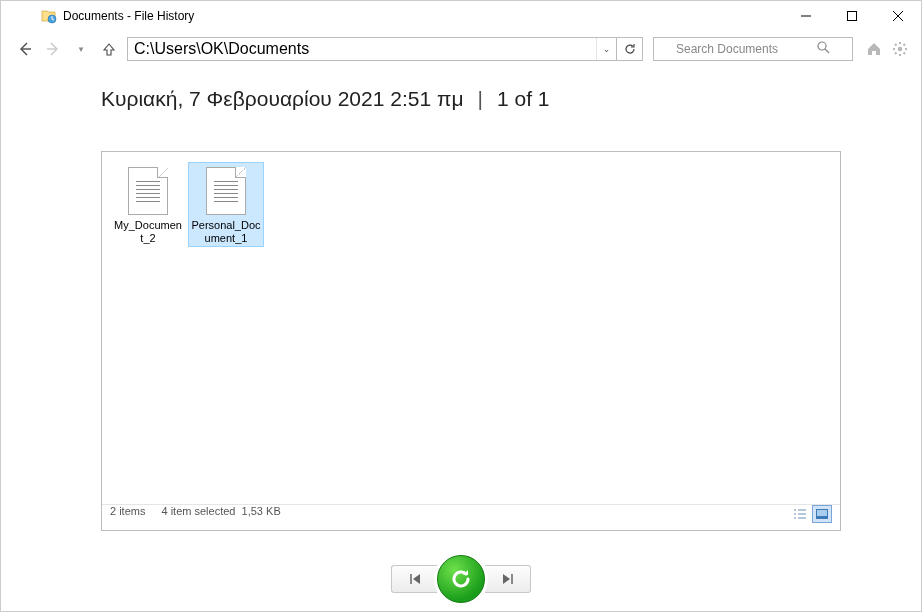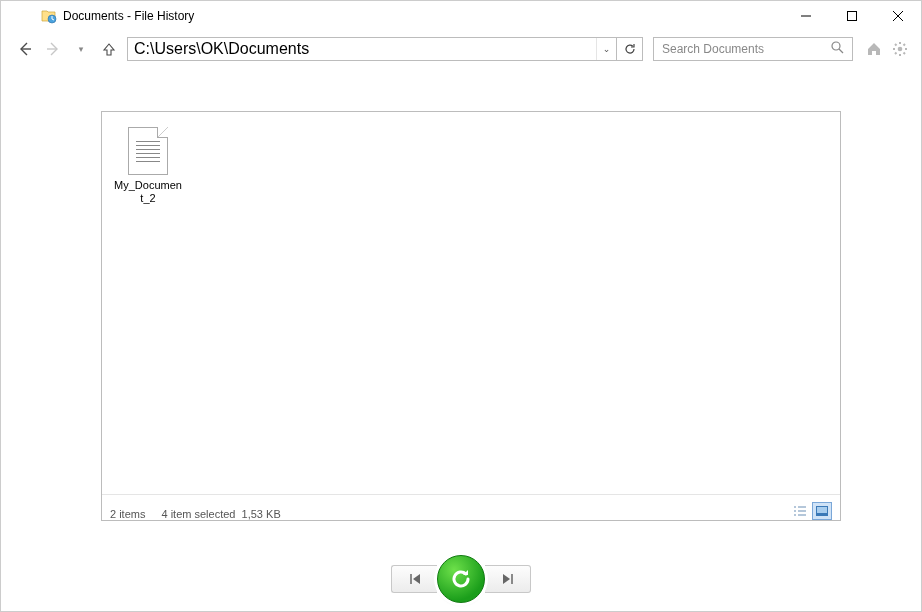--- a/index.html
+++ b/index.html
@@ -14,39 +14,39 @@
 
   
   .navbar { height: 36px; display: flex; align-items: center; padding: 0 10px 0 12px; gap: 4px; }
   .nav-icon-btn { width: 24px; height: 24px; display: flex; align-items: center; justify-content: center; color: #555; }
   .nav-icon-btn.disabled { color: #bbb; }
   .nav-chevron { font-size: 9px; color: #888; }
   .addr-group { flex: 1; display: flex; height: 24px; border: 1px solid #bcbcbc; margin: 0 6px 0 2px; }
   .addr { flex: 1; padding: 0 6px; font-size: 16px; display: flex; align-items: center; background: #fff; }
   .addr-drop { width: 20px; border-left: 1px solid #e5e5e5; display: flex; align-items: center; justify-content: center; color: #555; font-size: 9px; }
   .addr-refresh { width: 26px; border-left: 1px solid #bcbcbc; display: flex; align-items: center; justify-content: center; }
-  .search-box { width: 200px; height: 24px; border: 1px solid #bcbcbc; background: #fff; display: flex; align-items: center; padding: 0 8px; color: #888; font-size: 12px; margin-right: 6px; }
+  .search-box { width: 200px; height: 24px; border: 1px solid #bcbcbc; background: #fff; display: flex; align-items: center; padding: 0 22px; color: #888; font-size: 12px; margin-right: 6px; }
   .search-box .ph { flex: 1; }
   .right-icon { width: 22px; height: 22px; display: flex; align-items: center; justify-content: center; color: #888; }
 
   
   .content { flex: 1; padding: 20px 80px 0 100px; display: flex; flex-direction: column; }
   .heading { font-size: 21px; font-weight: 400; color: #222; margin-bottom: 16px; display: flex; align-items: center; gap: 0; }
   .heading .sep { margin: 0 14px; color: #555; font-weight: 300; }
 
   .browse-box { border: 1px solid #bcbcbc; background: #fff; flex: 1; margin-bottom: 16px; display: flex; flex-direction: column; max-height: 410px; margin-top: 24px; }
   .files { flex: 1; padding: 10px 8px; display: flex; align-items: flex-start; gap: 2px; }
   .file-item { width: 76px; padding: 4px 2px 2px 2px; display: flex; flex-direction: column; align-items: center; border: 1px solid transparent; }
   .file-item.selected { background: #cce8ff; border: 1px solid #99d1ff; }
   .file-item .thumb { width: 40px; height: 48px; background: #fff; border: 1px solid #aaa; position: relative; margin-bottom: 4px; display: flex; flex-direction: column; justify-content: center; align-items: center; gap: 3px; padding: 6px 4px; }
   .file-item .thumb::before { content: ""; position: absolute; top: -1px; right: -1px; width: 10px; height: 10px; background: linear-gradient(135deg, #fff 0 50%, #ccc 50% 55%, #fff 55%); border-left: 1px solid #aaa; border-bottom: 1px solid #aaa; }
   .file-item .thumb .line { height: 1px; background: #888; width: 80%; }
   .file-item .label { font-size: 11px; text-align: center; line-height: 1.15; word-break: break-all; color: #000; }
 
-  .statusbar { height: 26px; border-top: 1px solid #e5e5e5; display: flex; align-items: flex-end; padding: 0 8px; font-size: 11px; color: #555; }
+  .statusbar { height: 26px; border-top: 1px solid #e5e5e5; display: flex; align-items: flex-start; padding: 0 8px; font-size: 11px; color: #555; }
   .statusbar .st-left { display: flex; gap: 16px; }
   .statusbar .spacer { flex: 1; }
   .view-toggle { width: 20px; height: 18px; border: 1px solid transparent; display: flex; align-items: center; justify-content: center; margin-left: 2px; }
   .view-toggle.active { border: 1px solid #7aa7d8; background: #d0e3f7; }
 
   
   .bottom { height: 64px; display: flex; align-items: center; justify-content: center; gap: 0; }
   .skip-btn { width: 46px; height: 28px; border: 1px solid #c8c8c8; background: linear-gradient(#fdfdfd, #ececec); display: flex; align-items: center; justify-content: center; color: #555; }
   .skip-btn.left { border-radius: 3px 0 0 3px; border-right: none; }
   .skip-btn.right { border-radius: 0 3px 3px 0; border-left: none; }
@@ -137,33 +137,49 @@
           <path d="M3 3L4.5 4.5"></path>
           <path d="M11.5 11.5L13 13"></path>
           <path d="M13 3L11.5 4.5"></path>
           <path d="M4.5 11.5L3 13"></path>
         </g>
       </svg>
   </div>
 </div>
 
 <div class="content">
+  <div class="heading">
+    <span>Κυριακή, 7 Φεβρουαρίου 2021 2:51 πμ</span>
+    <span class="sep">|</span>
+    <span>1 of 1</span>
+  </div>
 
   <div class="browse-box">
     <div class="files">
       <div class="file-item">
         <div class="thumb">
           <div class="line"></div>
             <div class="line"></div>
             <div class="line"></div>
             <div class="line"></div>
             <div class="line"></div>
             <div class="line"></div>
         </div>
         <div class="label">My_Document_2</div>
+      </div>
+      <div class="file-item selected">
+        <div class="thumb">
+          <div class="line"></div>
+            <div class="line"></div>
+            <div class="line"></div>
+            <div class="line"></div>
+            <div class="line"></div>
+            <div class="line"></div>
+        </div>
+        <div class="label">Personal_Document_1</div>
       </div>
     </div>
     <div class="statusbar">
       <div class="st-left">
         <span>2 items</span>
         <span>
           <span>4 item selected</span>&nbsp;&nbsp;<span>1,53 KB</span>
         </span>
       </div>
       <div class="spacer"></div>

